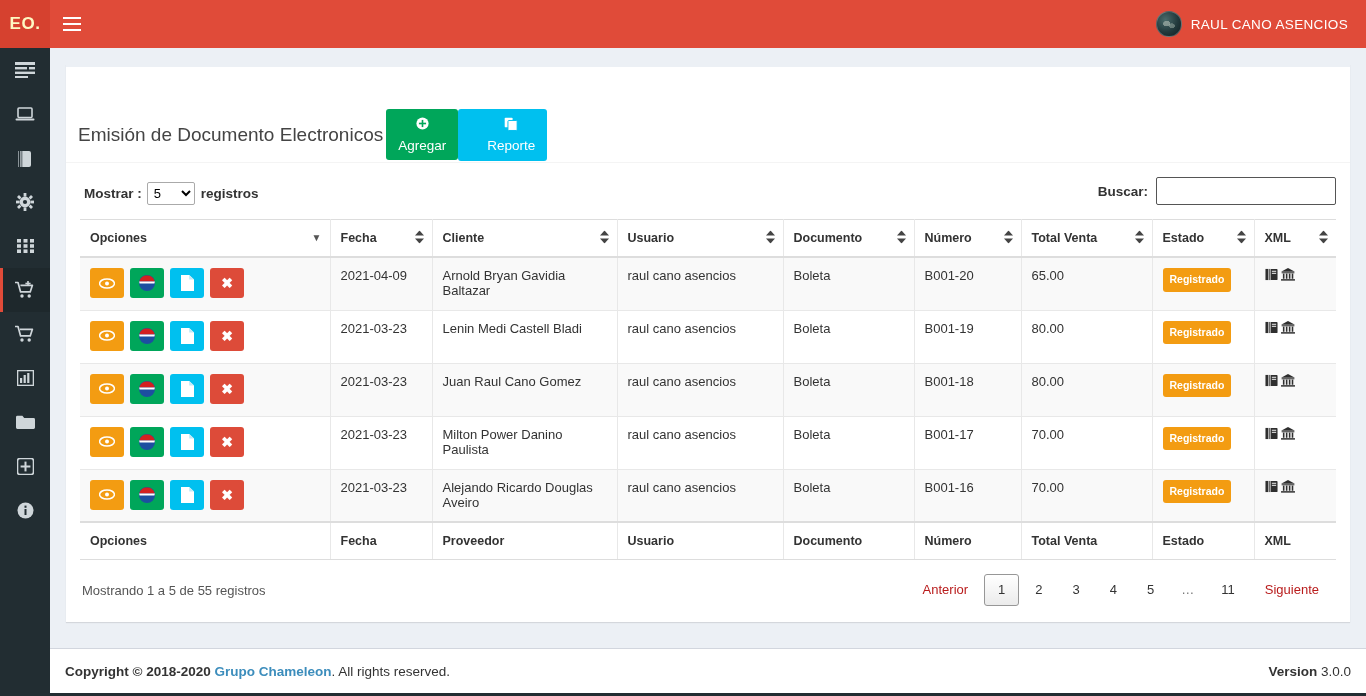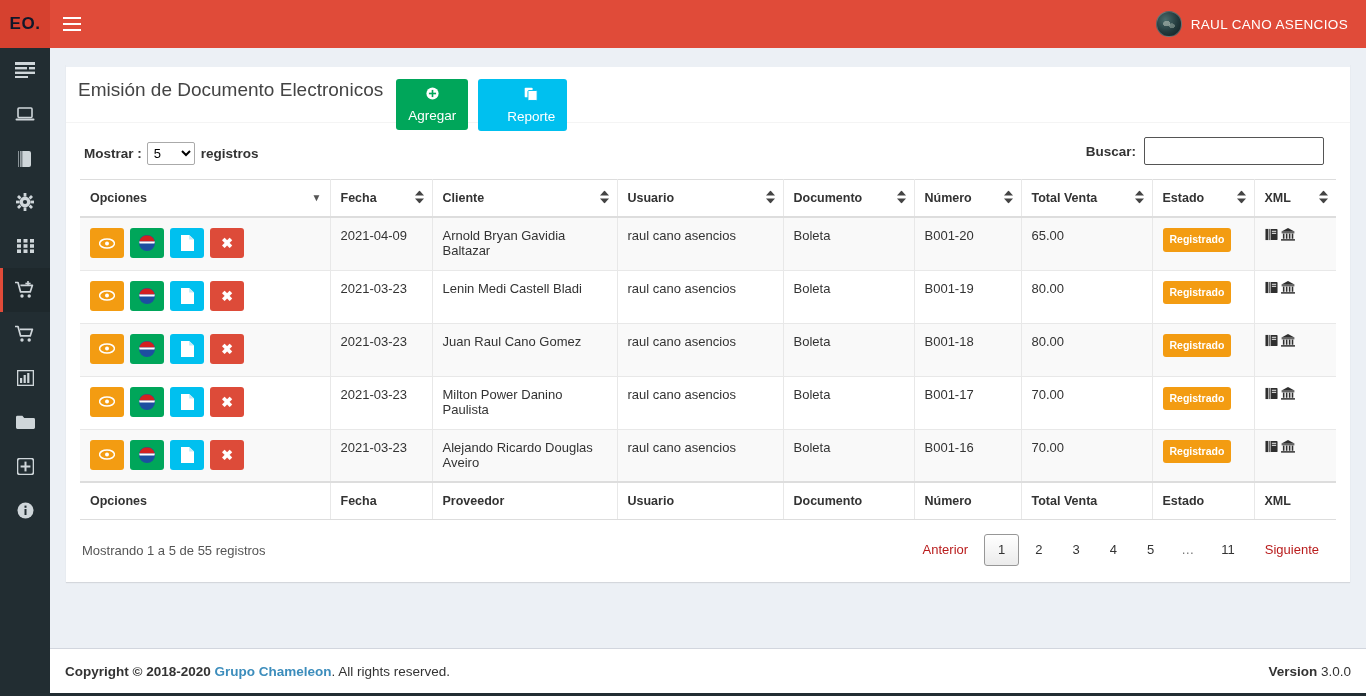--- a/index.html
+++ b/index.html
@@ -17,21 +17,21 @@
   #topbar {
     position: absolute; top: 0; left: 0;
     width: 1366px; height: 48px;
     background: #e04b39;
     display: flex; align-items: center;
     z-index: 20;
   }
   #brand {
     width: 50px; height: 48px;
     background: #d6412f;
-    color: #0f172a;
+    color: #fef9c3;
     display: flex; align-items: center; justify-content: center;
     font-size: 17px; font-weight: bold; letter-spacing: .5px;
   }
   #hamburger {
     width: 44px; height: 48px;
     display: flex; align-items: center; justify-content: center;
     cursor: pointer;
   }
   #hamburger svg { display: block; }
   #topbar-spacer { flex: 1; }
@@ -90,23 +90,24 @@
   #box {
     background: #fff;
     border-top: 3px solid #ecf0f5;
     box-shadow: 0 1px 1px rgba(0,0,0,.1);
     width: 1284px;
   }
 
   
   #box-header {
     padding: 12px 12px 12px 12px;
-    display: flex; align-items: flex-start; gap: 10px;
+    display: flex; align-items: center; 
     border-bottom: 1px solid #f4f4f4;
     height: 56px;
+    margin-top: 40px;
   }
   #page-title {
     font-size: 19px; color: #444; font-weight: normal;
     margin: 0 3px 0 0; white-space: nowrap;
   }
   .btn {
     border: none; border-radius: 3px;
     color: #fff; font-size: 13.5px;
     padding: 8px 12px;
     display: inline-flex; align-items: center; gap: 6px;
@@ -146,21 +147,21 @@
     border: 1px solid #aaa; border-radius: 2px;
     background: #fff;
     font-family: "Liberation Sans", sans-serif;
     width: 48px;
   }
   #registros-label {
     font-size: 13.5px; font-weight: bold; color: #333;
     margin-left: 6px;
   }
   #search-wrap {
-    position: absolute; right: 12px; top: 4px;
+    position: absolute; right: 0; top: 4px;
     display: flex; align-items: center; gap: 8px;
   }
   #search-label { font-size: 13.5px; font-weight: bold; color: #333; }
   #search-input {
     width: 180px; height: 28px;
     border: 1px solid #555; border-radius: 2px;
     padding: 3px 6px; font-size: 13px;
     font-family: "Liberation Sans", sans-serif;
   }
 

